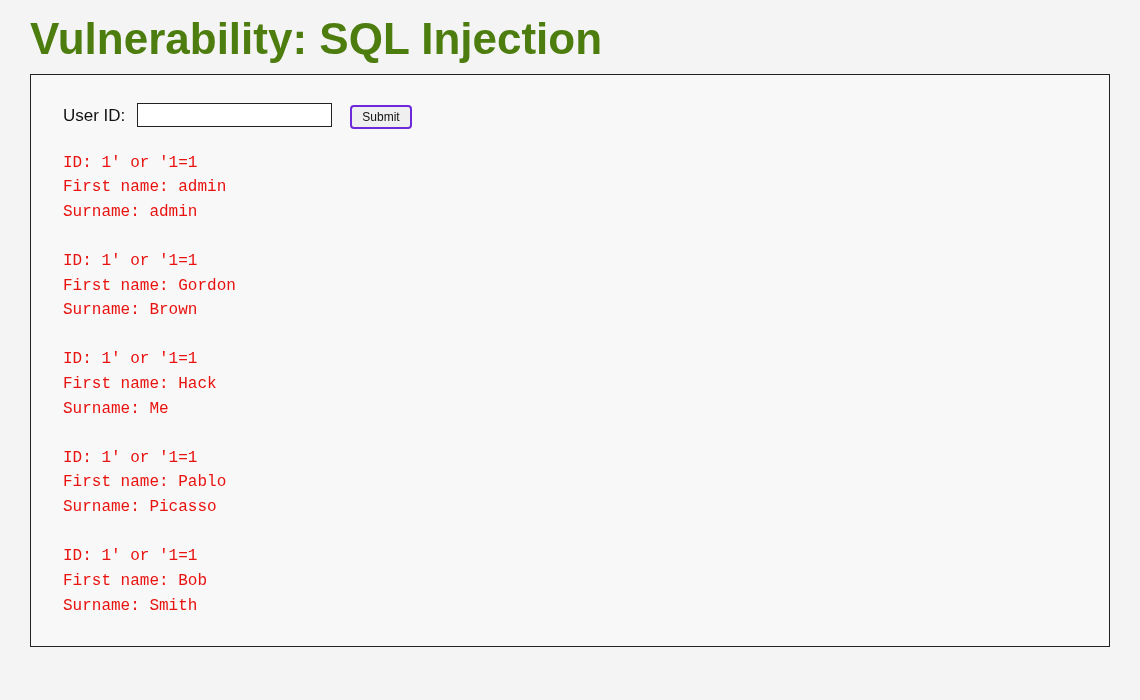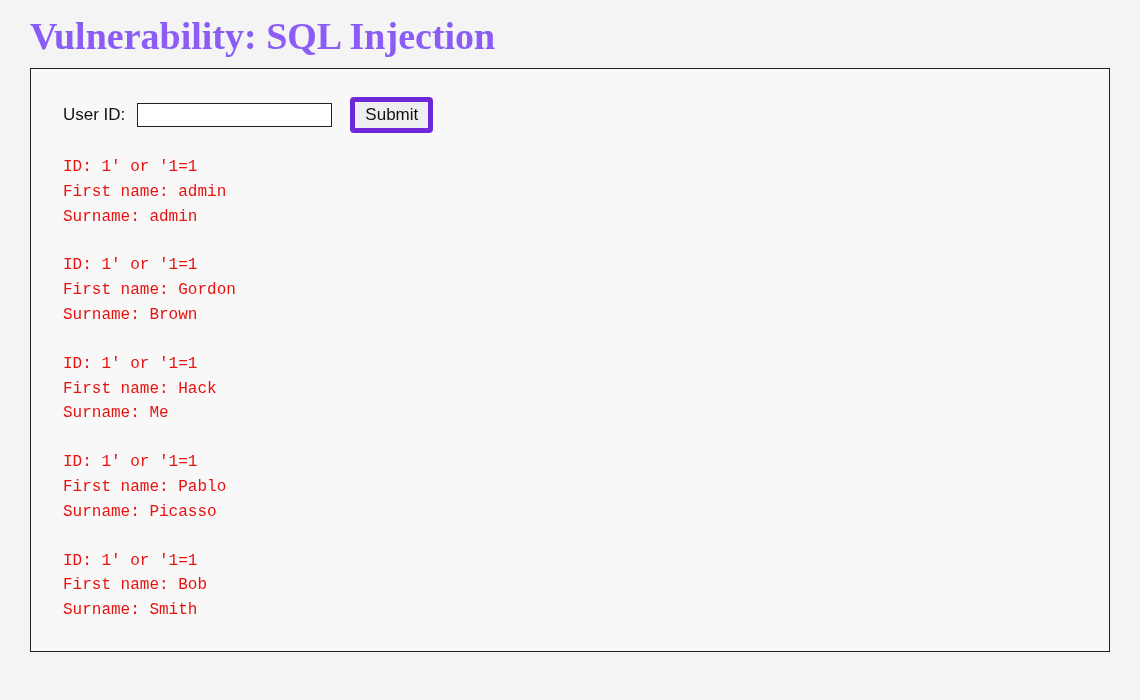--- a/index.html
+++ b/index.html
@@ -9,24 +9,23 @@
       margin: 0;
       padding: 0;
       background: #f4f4f4;
       font-family: Arial, Helvetica, sans-serif;
       width: 1140px;
       height: 700px;
     }
     h1 {
       margin: 0;
       padding: 14px 30px 10px 30px;
-      font-size: 38px;
+      font-size: 44px;
       font-weight: bold;
-      color: #8b5cf6;
-      font-family: Liberation Serif, serif;
+      color: #4d7c0f;
     }
     .panel {
       margin: 0 30px 20px 30px;
       border: 1px solid #222;
       background: #f8f8f8;
       padding: 28px 32px 28px 32px;
     }
     .form-row {
       display: flex;
       align-items: baseline;
@@ -42,23 +41,23 @@
       width: 195px;
       height: 24px;
       border: 1.5px solid #222;
       background: #fff;
       font-size: 15px;
       padding: 2px 4px;
     }
     .submit-btn {
       margin-left: 6px;
       padding: 3px 10px;
-      font-size: 17px;
+      font-size: 12px;
       background: #efefef;
-      border: 5px solid #6d28d9;
+      border: 2px solid #6d28d9;
       border-radius: 4px;
       color: #111;
       cursor: pointer;
       font-family: inherit;
     }
     .results {
       font-family: "Courier New", Courier, monospace;
       color: #e8120f;
       font-size: 16px;
       line-height: 1.55;

